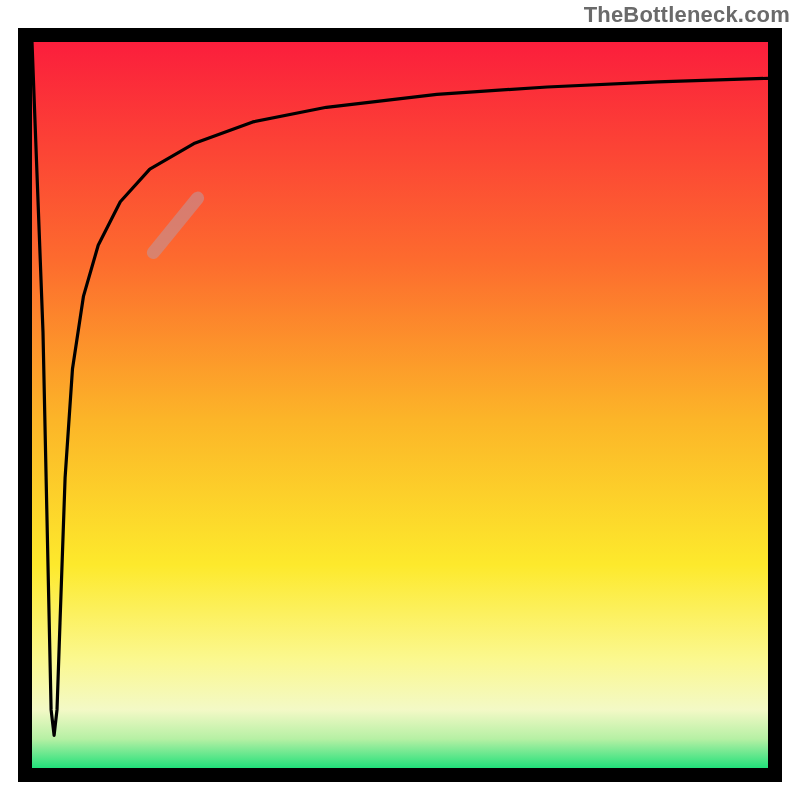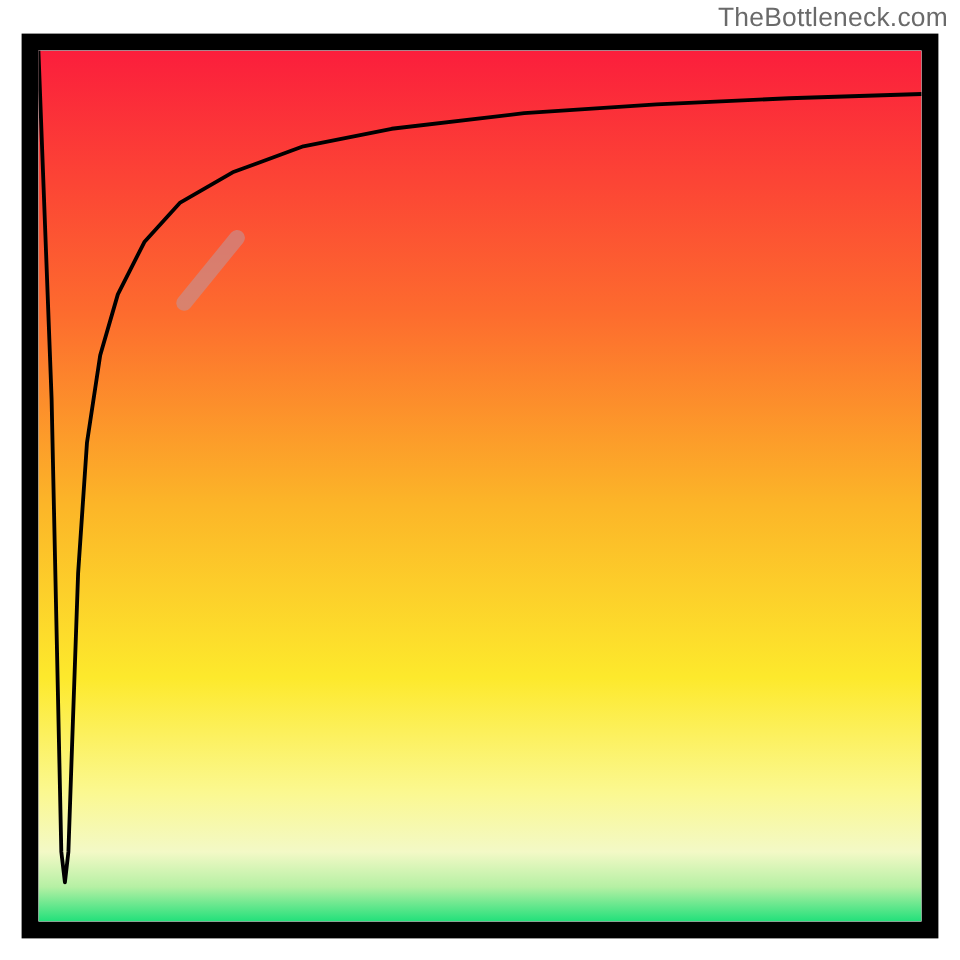--- a/index.html
+++ b/index.html
@@ -14,21 +14,21 @@
   .wrap {
     position: relative;
     width: 800px;
     height: 800px;
   }
   .watermark {
     position: absolute;
     top: 2px;
     right: 10px;
     font-size: 22px;
-    font-weight: 400;
+    font-weight: 700;
     color: #6a6a6a;
     letter-spacing: 0.2px;
     z-index: 10;
   }
   .frame {
     position: absolute;
     left: 18px;
     top: 28px;
     width: 764px;   
     height: 754px;  

